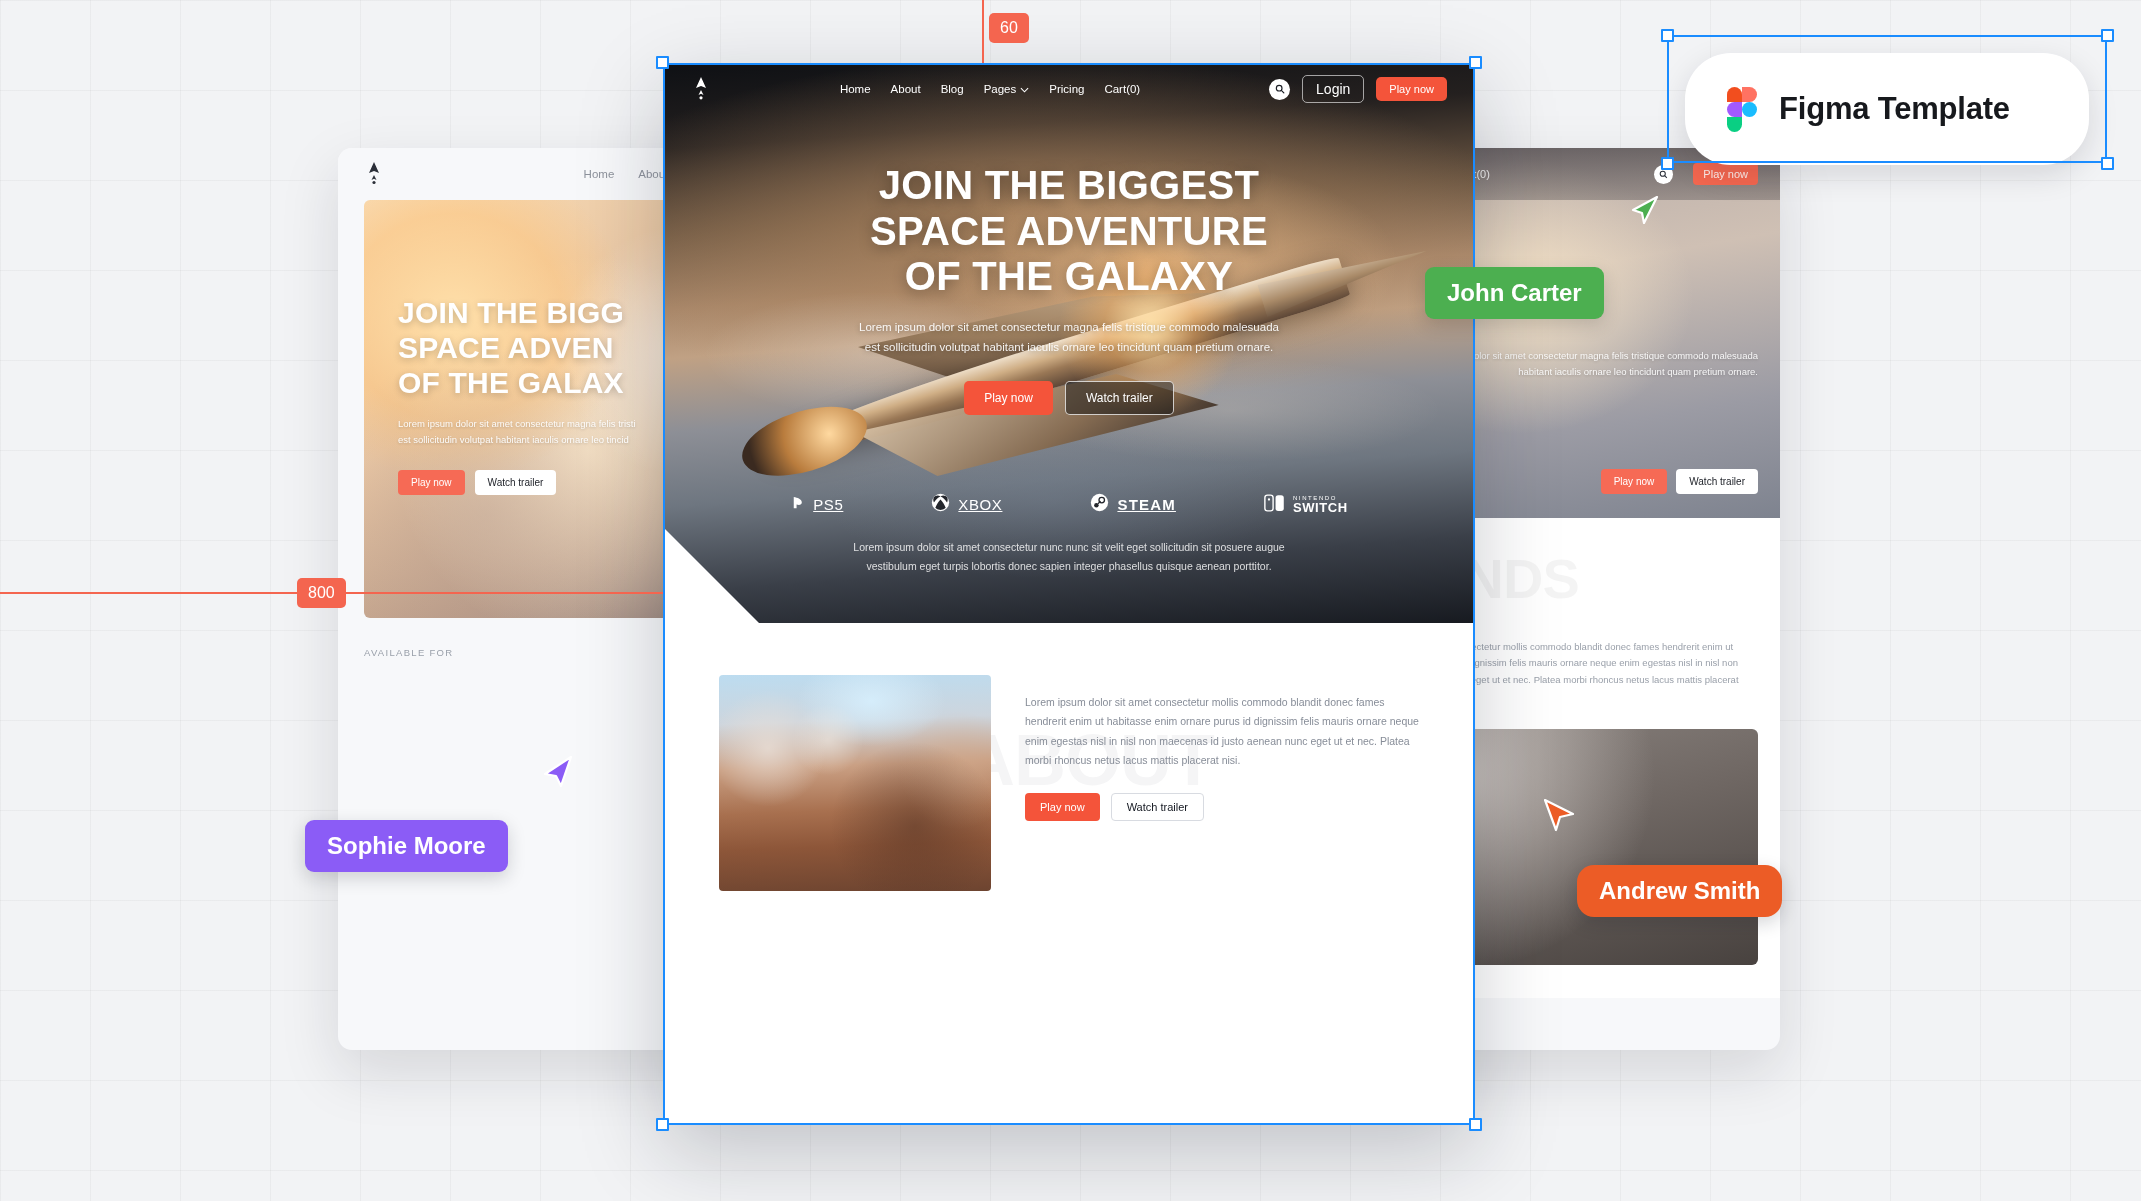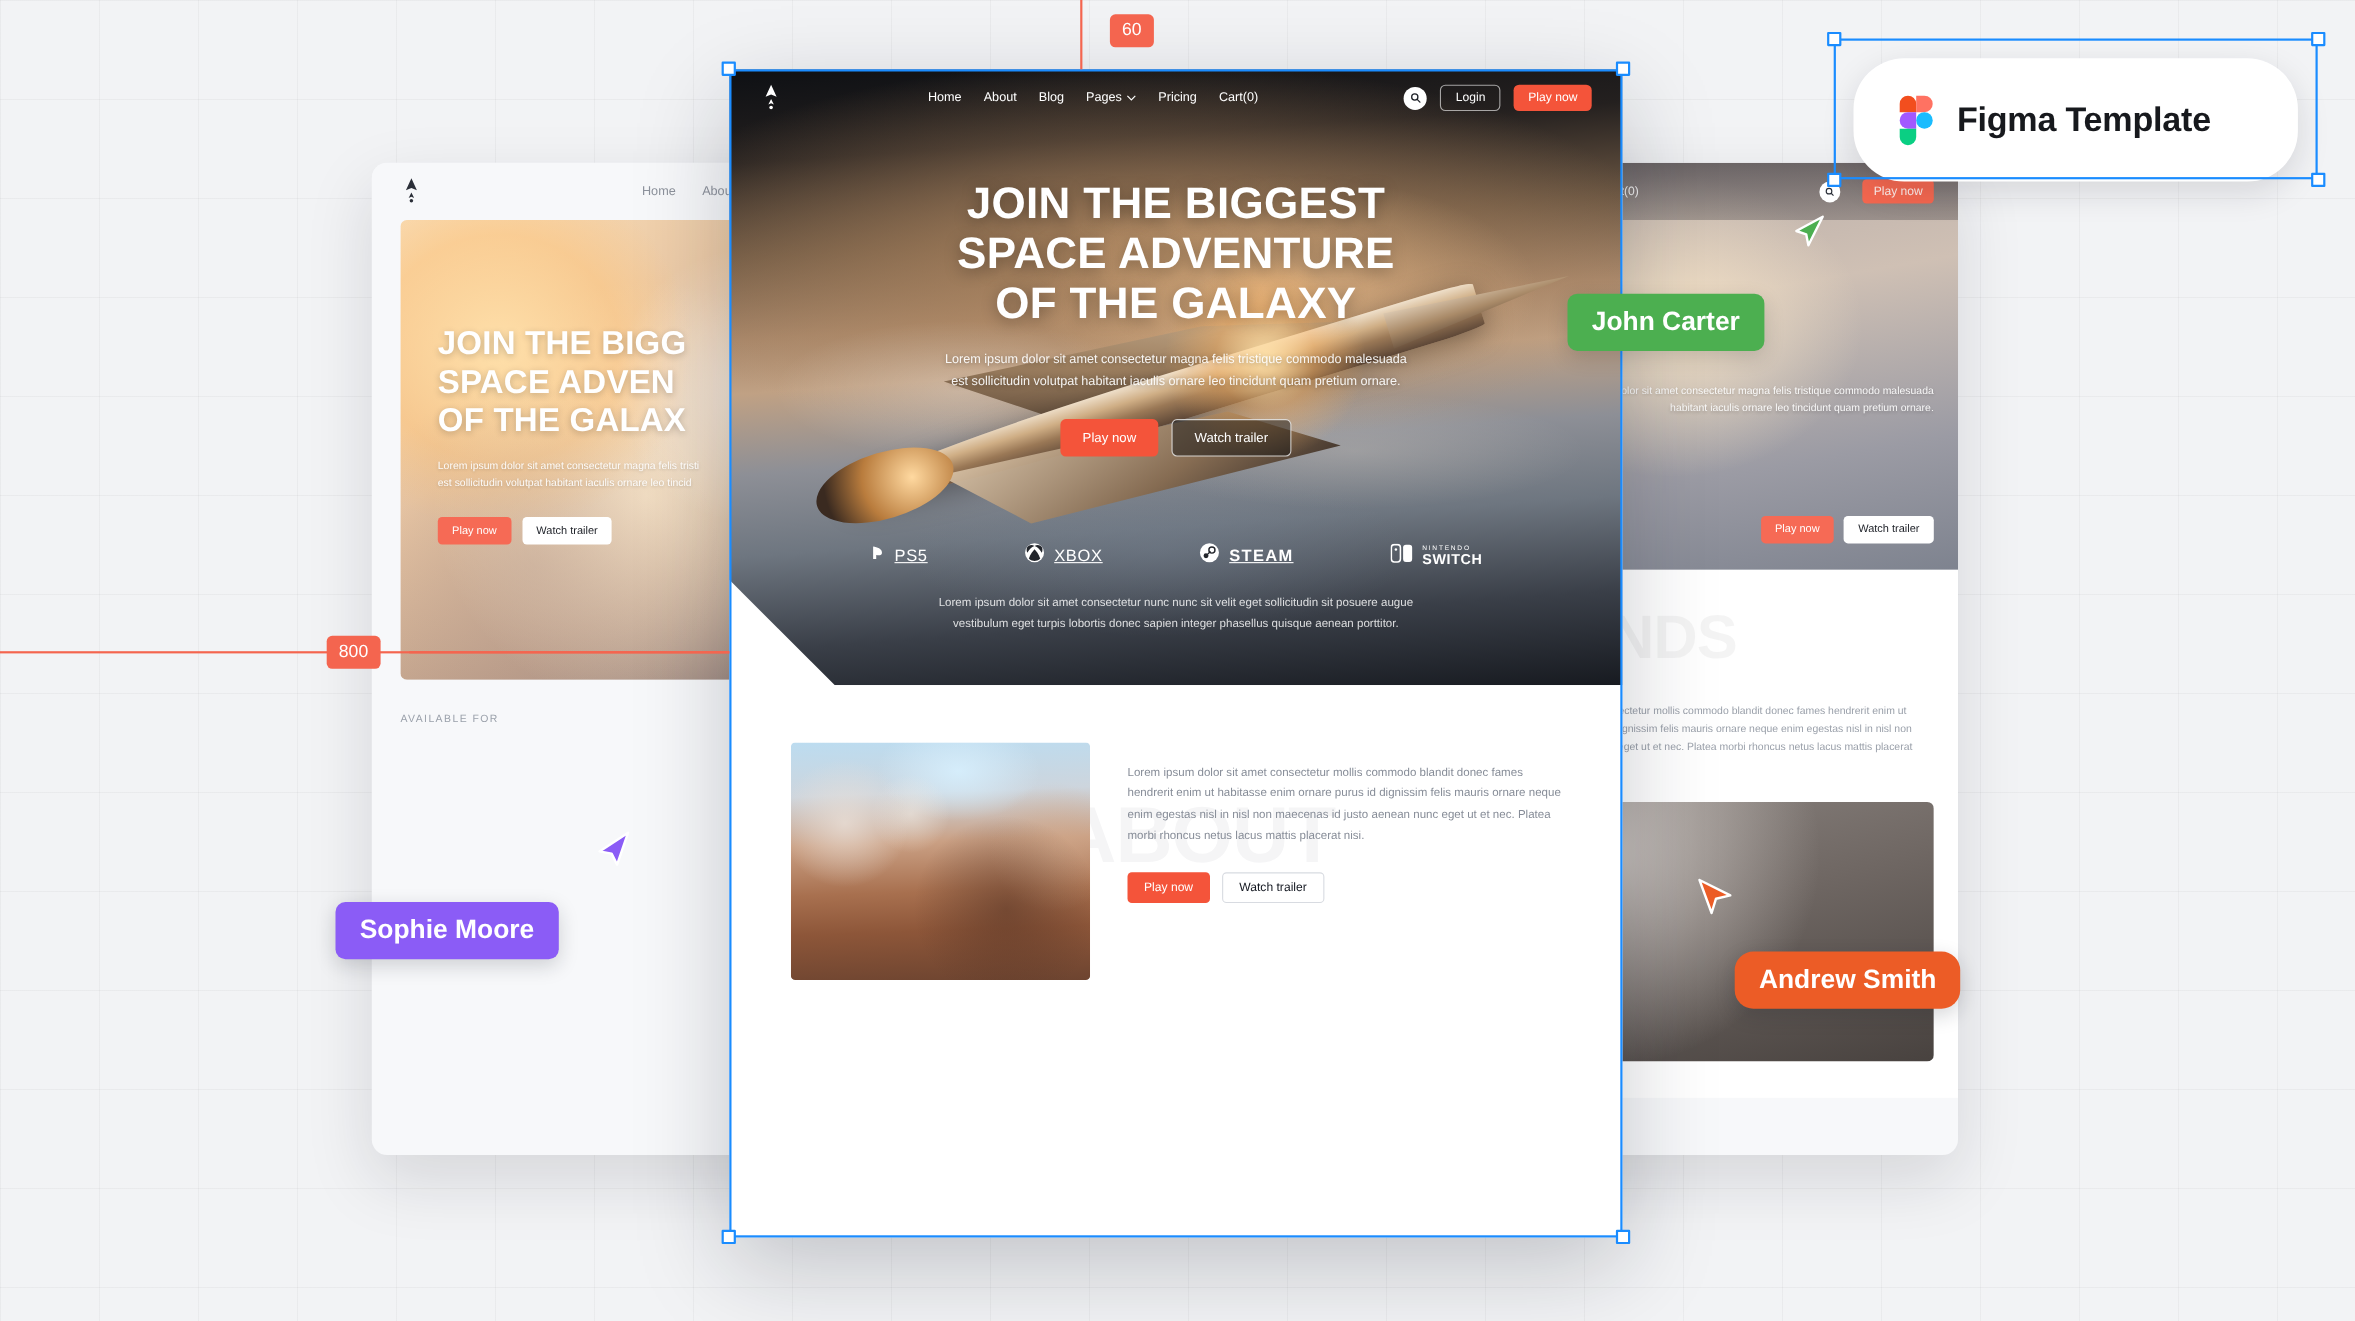--- a/index.html
+++ b/index.html
@@ -220,21 +220,21 @@
   #ab-nav .links a {
     font-size: 11.5px; color: #fff; text-decoration: none; white-space: nowrap;
     display: flex; align-items: center; gap: 4px;
   }
   #ab-nav .right { display: flex; align-items: center; gap: 12px; }
   .search-btn {
     width: 21px; height: 21px; border-radius: 50%; background: #fff;
     display: flex; align-items: center; justify-content: center;
   }
   .btn-login {
-    font-size: 11px; color: #fff; border: 1px solid rgba(255,255,255,.6);
+    font-size: 14px; color: #fff; border: 1px solid rgba(255,255,255,.6);
     border-radius: 5px; padding: 5px 13px; background: transparent;
   }
   .btn-play-nav {
     font-size: 11px; color: #fff; background: #f4543a;
     border-radius: 5px; padding: 6px 13px; border: none;
   }
 
   #hero-content {
     position: relative; z-index: 6; text-align: center; margin-top: 48px; padding: 0 60px;
   }
@@ -552,21 +552,21 @@
     </section>
   </div>
 
   <div class="sel-frame" id="sel-artboard"></div>
   <div class="handle" style="left:656px;  top:56px;"></div>
   <div class="handle" style="left:1469px; top:56px;"></div>
   <div class="handle" style="left:656px;  top:1118px;"></div>
   <div class="handle" style="left:1469px; top:1118px;"></div>
 
   <div class="measure-line" style="left:982px; top:0; width:2px; height:63px;"></div>
-  <div class="measure-badge" style="left:989px; top:13px;margin-left:20px;">60</div>
+  <div class="measure-badge" style="left:989px; top:13px;">60</div>
 
   <div class="measure-line" style="left:0; top:592px; width:663px; height:2px;"></div>
   <div class="measure-line" style="left:372px; top:592px; width:291px; height:2px;"></div>
   <div class="measure-badge" style="left:297px; top:578px;">800</div>
 
   <span class="cursor" style="left:1626px; top:193px;">
     <svg viewBox="0 0 34 34" width="34" height="34">
       <path d="M31 4 L7 17 L16 20 L18 30 Z" fill="#4caf50" stroke="#fff" stroke-width="2.2" stroke-linejoin="round"></path>
     </svg>
   </span>

